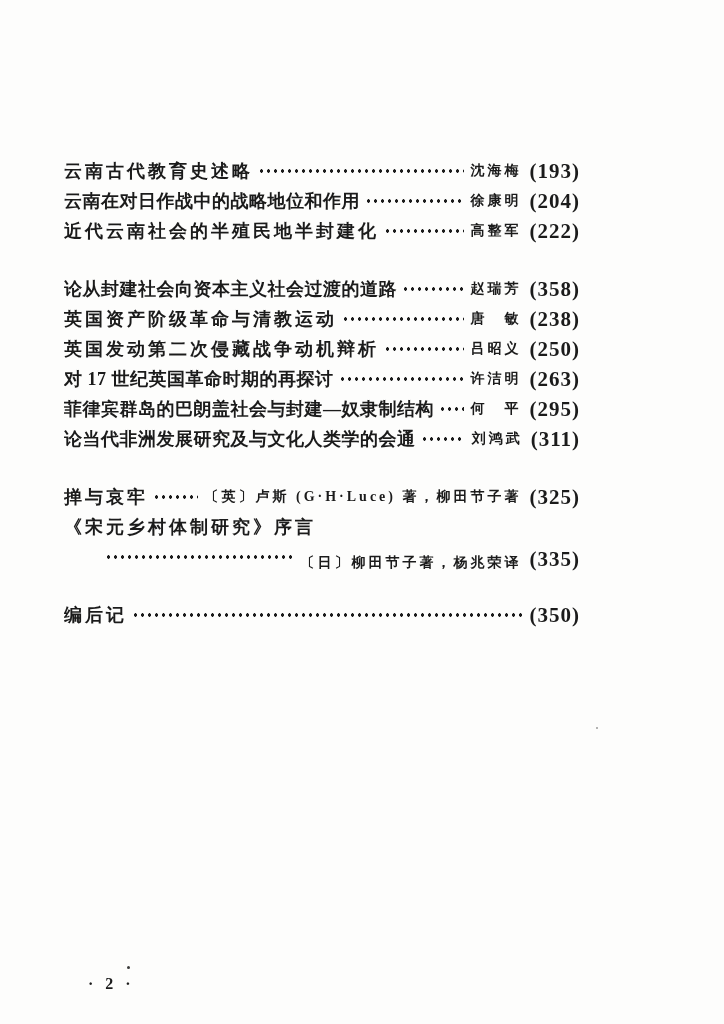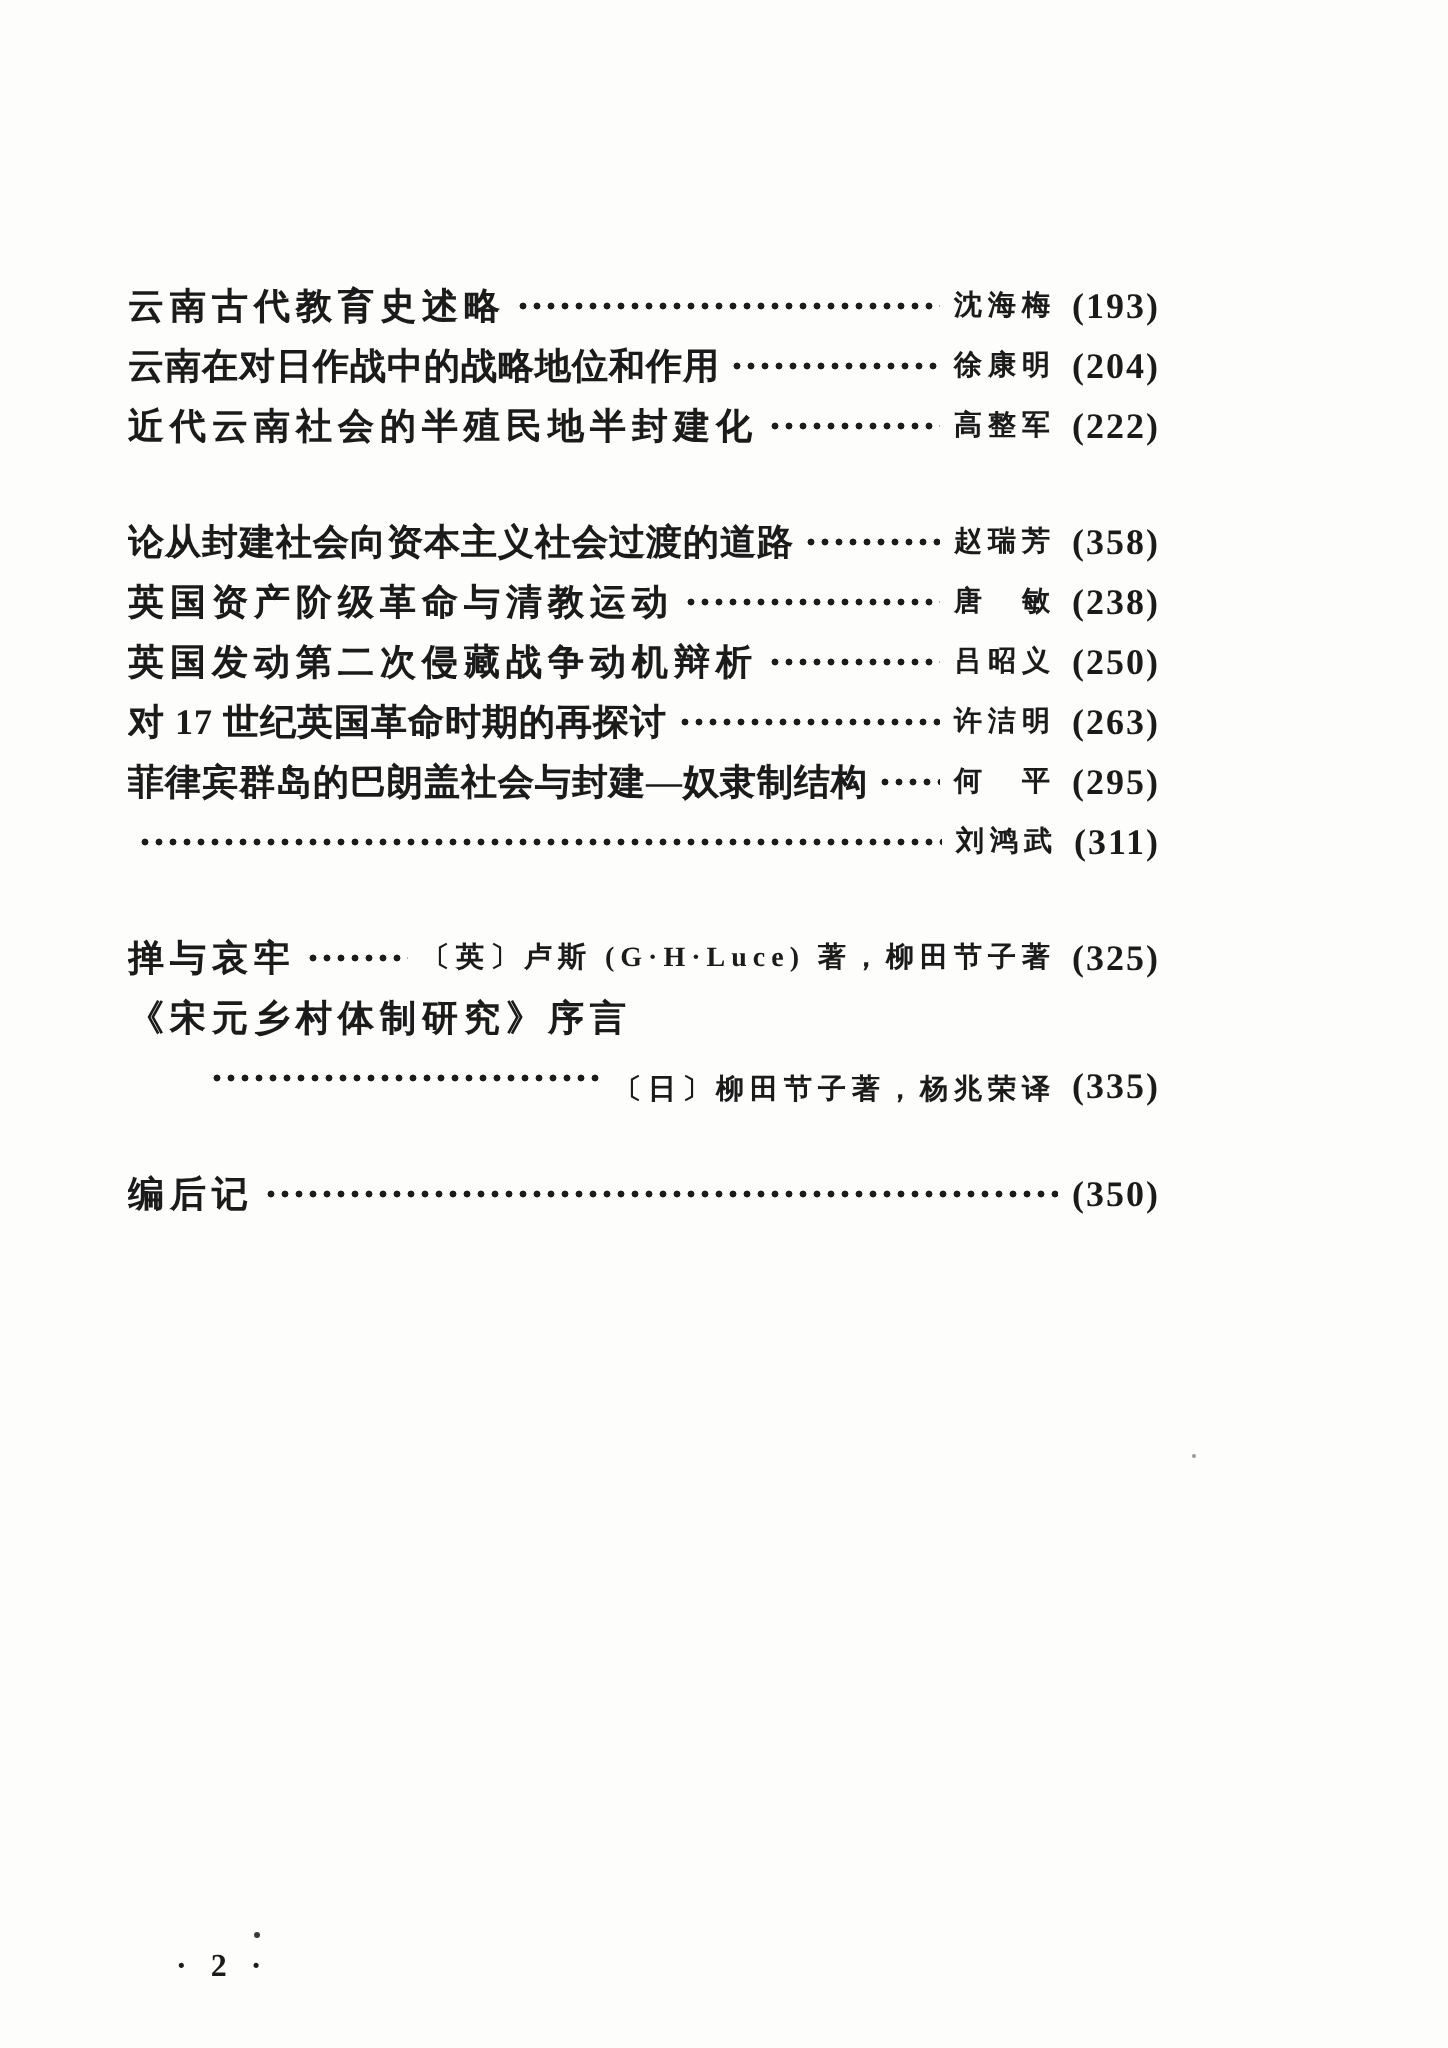--- a/index.html
+++ b/index.html
@@ -15,21 +15,21 @@
     font-family: "Liberation Serif", "DejaVu Serif", serif;
     color: #1b1b1b;
   }
   .page {
     position: absolute;
     inset: 0;
   }
   .content {
     position: absolute;
     left: 64px;
-    top: 138px;
+    top: 156px;
     width: 516px;
   }
   .group + .group {
     margin-top: 28px;
   }
   .row {
     display: flex;
     align-items: center;
     height: 30px;
     white-space: nowrap;
@@ -59,21 +59,21 @@
     background-position: left 55%;
   }
   .author {
     font-size: 14px;
     font-weight: 600;
     letter-spacing: 3px;
     flex: 0 0 auto;
     margin-right: 8px;
   }
   .page-num {
-    font-size: 18px;
+    font-size: 21px;
     font-weight: 600;
     letter-spacing: 1px;
     flex: 0 0 auto;
   }
   .footer {
     position: absolute;
     left: 88px;
     top: 975px;
     font-size: 16px;
     font-weight: 600;
@@ -137,20 +137,21 @@
           <span class="author">许洁明</span>
           <span class="page-num">(263)</span>
         </div>
         <div class="row tight">
           <span class="title">菲律宾群岛的巴朗盖社会与封建—奴隶制结构</span>
           <span class="leader"></span>
           <span class="author">何　平</span>
           <span class="page-num">(295)</span>
         </div>
         <div class="row tight">
+          <span class="title">论当代非洲发展研究及与文化人类学的会通</span>
           <span class="leader"></span>
           <span class="author">刘鸿武</span>
           <span class="page-num">(311)</span>
         </div>
       </div>
       <div class="group">
         <div class="row">
           <span class="title">掸与哀牢</span>
           <span class="leader"></span>
           <span class="author">〔英〕卢斯 (G·H·Luce) 著，柳田节子著</span>

